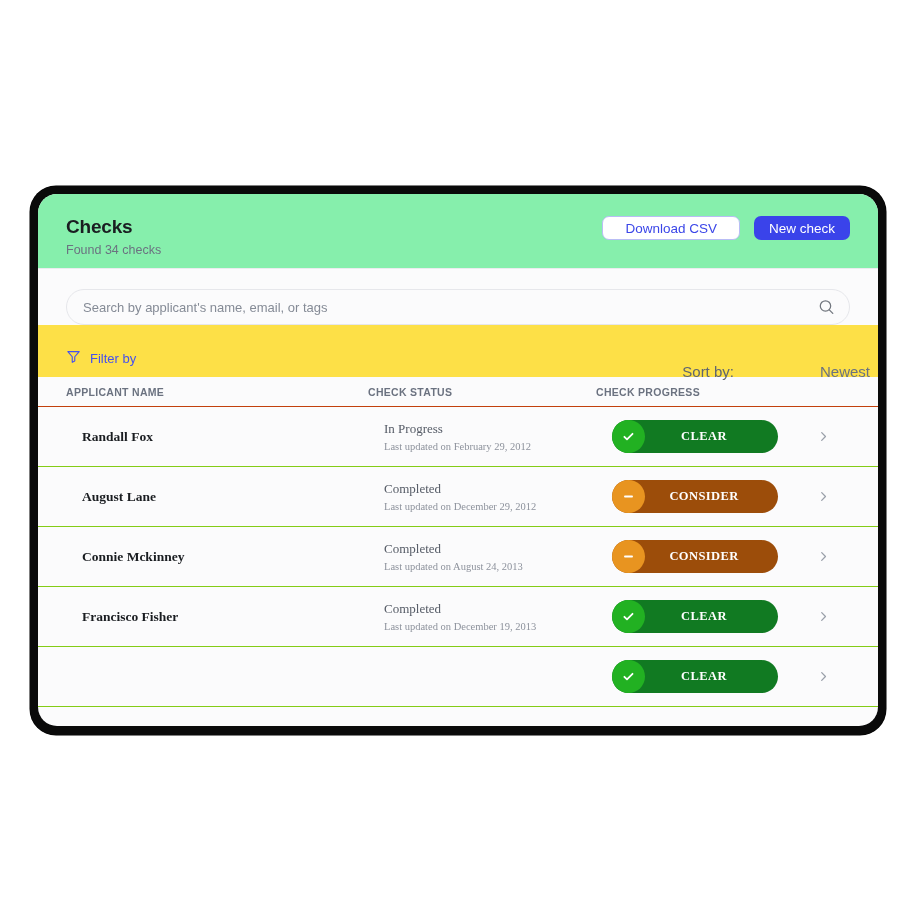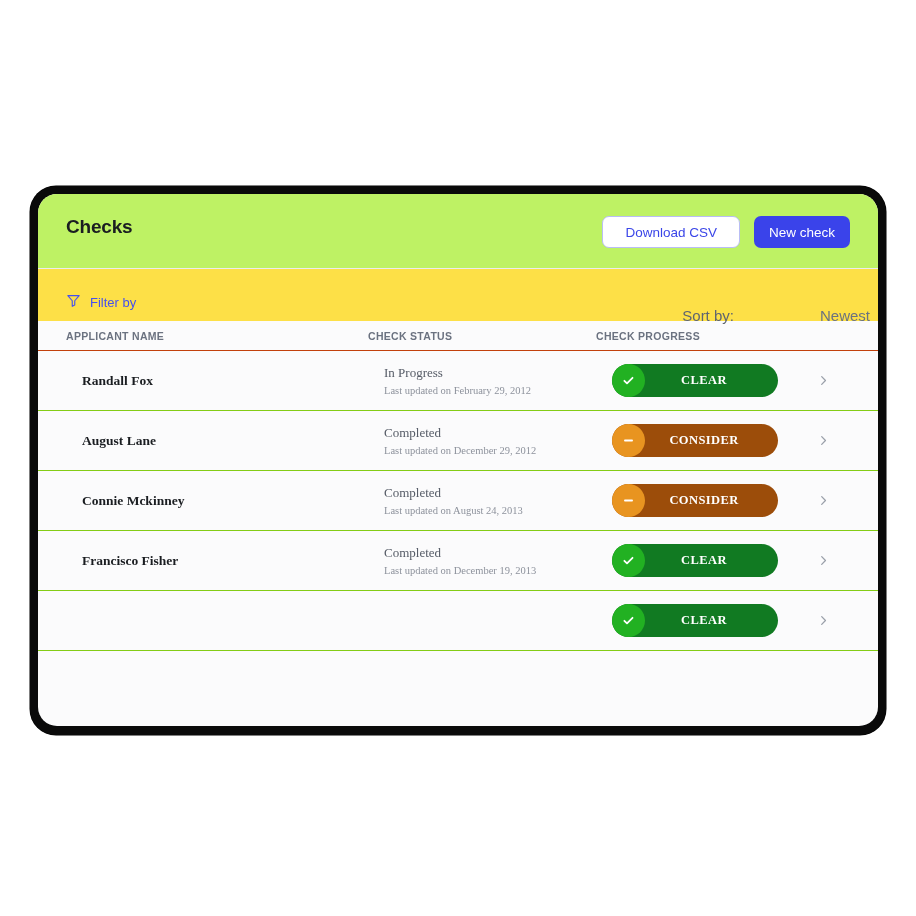--- a/index.html
+++ b/index.html
@@ -44,21 +44,21 @@
     background: #fbfbfc;
     border-radius: 19px;
     overflow: hidden;
   }
 
   
   .header {
     position: relative;
     height: 74px;
     padding: 22px 28px 0 28px;
-    background: #bef264;
+    background: #86efac;
   }
   .page-title {
     font-size: 19px;
     font-weight: 700;
     color: #1a1d21;
     letter-spacing: -0.2px;
     line-height: 22px;
   }
   .page-subtitle {
     font-size: 12.5px;
@@ -96,21 +96,21 @@
   .toggle .knob {
     position: absolute;
     left: 1px;
     top: 1px;
     width: 14px;
     height: 14px;
     border-radius: 50%;
     background: #a9adb5;
   }
   .btn {
-    height: 32px;
+    height: 24px;
     border-radius: 7px;
     font-size: 13.5px;
     display: inline-flex;
     align-items: center;
     justify-content: center;
     white-space: nowrap;
     cursor: pointer;
     border: none;
     font-family: "Liberation Sans", sans-serif;
   }
@@ -289,29 +289,41 @@
   .row-clipped { height: 60px; overflow: hidden; }
 </style>
 </head>
 <body>
 
 <div id="device-frame">
   <div id="app-card">
 
     <div class="header">
       <div class="page-title">Checks</div>
+      <div class="page-subtitle">Found 34 checks</div>
 
       <div class="header-actions">
         <button class="btn btn-outline">Download CSV</button>
         <button class="btn btn-primary">New check</button>
       </div>
     </div>
 
     <div class="hr"></div>
 
+    <div class="search-section">
+      <div class="search-box">
+        <input type="text" placeholder="Search by applicant's name, email, or tags" style="">
+        <span class="search-icon">
+          <svg width="17" height="17" viewBox="0 0 20 20" fill="none">
+            <circle cx="8.8" cy="8.8" r="6.1" stroke="#72777f" stroke-width="1.5"></circle>
+            <line x1="13.3" y1="13.4" x2="17.4" y2="17.5" stroke="#72777f" stroke-width="1.5" stroke-linecap="round"></line>
+          </svg>
+        </span>
+      </div>
+    </div>
 
     <div class="filter-row">
       <div class="filter-by">
         <span>
           <svg width="15" height="15" viewBox="0 0 18 18" fill="none">
             <path d="M2.2 3.2h13.6l-5.3 6.1v5.1l-3 1.6V9.3L2.2 3.2z" stroke="#4651ee" stroke-width="1.35" stroke-linejoin="round"></path>
           </svg>
         </span>
         <span>Filter by</span>
       </div>

